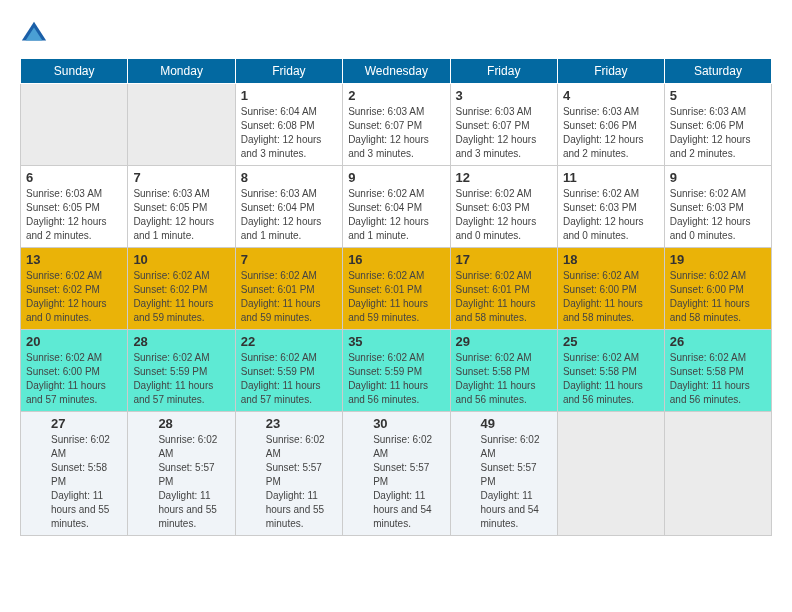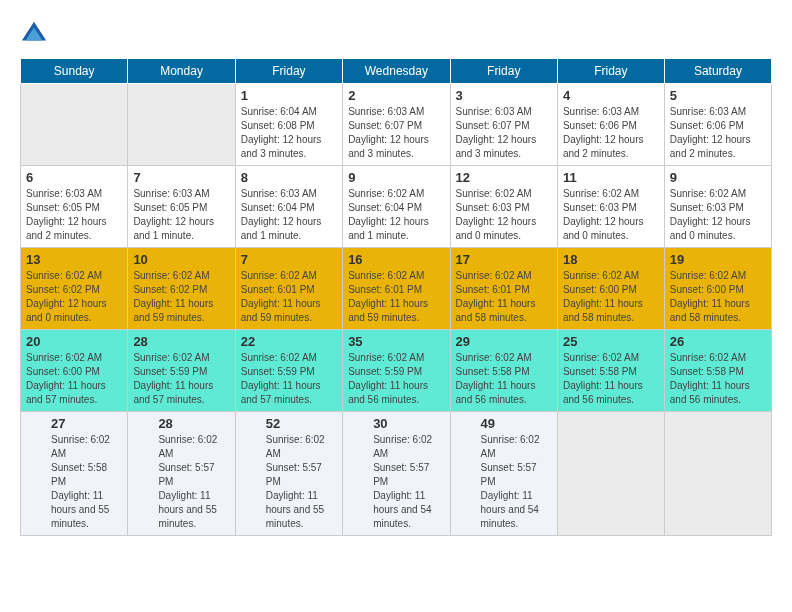--- a/index.html
+++ b/index.html
@@ -299,21 +299,21 @@
 Sunset: 5:58 PM
 Daylight: 11 hours and 55 minutes.</div>
         </td>
         <td>
           <div class="day-number">28</div>
           <div class="day-info" style="white-space: pre-line;">Sunrise: 6:02 AM
 Sunset: 5:57 PM
 Daylight: 11 hours and 55 minutes.</div>
         </td>
         <td>
-          <div class="day-number">52</div>
+          <div class="day-number">23</div>
           <div class="day-info" style="white-space: pre-line;">Sunrise: 6:02 AM
 Sunset: 5:57 PM
 Daylight: 11 hours and 55 minutes.</div>
         </td>
         <td>
           <div class="day-number">30</div>
           <div class="day-info" style="white-space: pre-line;">Sunrise: 6:02 AM
 Sunset: 5:57 PM
 Daylight: 11 hours and 54 minutes.</div>
         </td>

